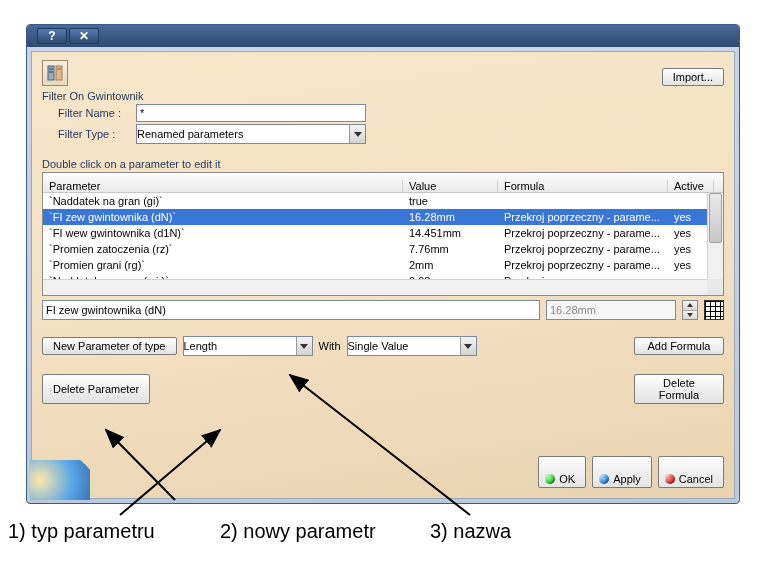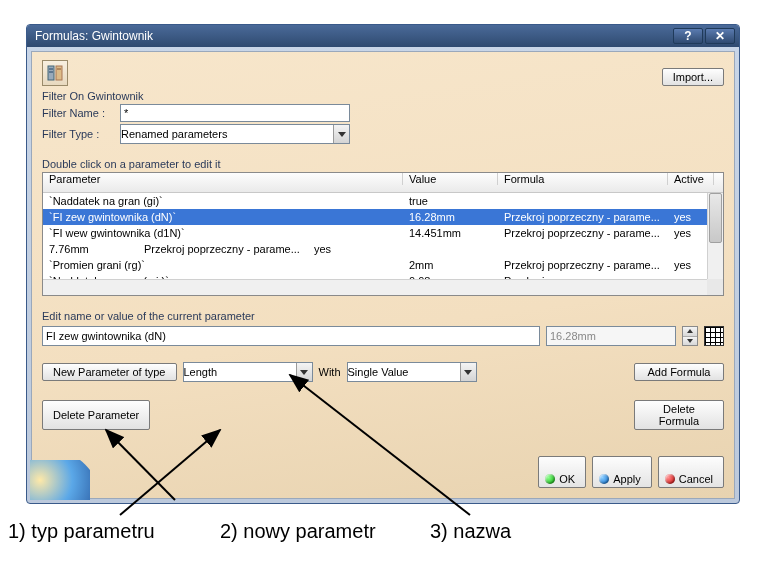--- a/index.html
+++ b/index.html
@@ -64,21 +64,21 @@
   .tool-btn svg { width:16px; height:16px; }
   .btn {
     background: linear-gradient(#fefefe,#e2e2e2);
     border: 1px solid #7a7a7a;
     padding: 2px 10px;
     font-family: inherit; font-size: 11px;
     cursor: pointer;
     border-radius: 2px;
   }
   .section-label { color: #2a3a5a; margin: 4px 0 2px 0; }
-  .filter-row { display: flex; align-items: center; margin: 2px 0; }
+  .filter-row { display: flex; align-items: center; margin: 2px 16px; }
   .filter-row label { width: 78px; color: #2a3a5a; }
   .text-input {
     height: 18px;
     border: 1px solid #7a8a9a;
     background: #fff;
     padding: 0 3px;
     font-family: inherit; font-size: 11px;
   }
   .combo {
     height: 20px;
@@ -103,21 +103,21 @@
     height: 124px;
     position: relative;
     overflow: hidden;
     margin-top: 2px;
   }
   .thead {
     display: flex;
     background: linear-gradient(#fdfdfd,#eaeaea);
     border-bottom: 1px solid #c8c8c8;
     height: 20px;
-    align-items: flex-start;
+    align-items: flex-end;
   }
   .thead .th {
     border-right: 1px solid #d0d0d0;
     padding: 0 6px;
     font-size: 11px;
   }
   .tbody .tr {
     display: flex;
     height: 16px;
     align-items: center;
@@ -218,21 +218,20 @@
     left:-30px; bottom:-50px;
     width:100px;height:100px;border-radius:50%;
     background: radial-gradient(circle at 40% 30%, #ffe9a8 0%, #5ba8e8 35%, #2a5aa0 70%);
   }
 </style>
 </head>
 <body>
 
 <div class="outer-border">
   <div class="titlebar">
-    <span class="title-text">Formulas: Gwintownik</span>
     <div class="win-btn">?</div>
     <div class="win-btn">✕</div>
   </div>
 
   <div class="client">
 
     <div class="toolbar-row">
       <div class="tool-btn">
         <svg viewBox="0 0 16 16">
           <rect x="1" y="1" width="6" height="14" fill="#9ab" stroke="#467"></rect>
@@ -279,20 +278,21 @@
             <div class="td col-formula">Przekroj poprzeczny - parame...</div>
             <div class="td col-active">yes</div>
           </div>
           <div class="tr">
             <div class="td col-param">`FI wew gwintownika (d1N)`</div>
             <div class="td col-value">14.451mm</div>
             <div class="td col-formula">Przekroj poprzeczny - parame...</div>
             <div class="td col-active">yes</div>
           </div>
           <div class="tr">
+            <div class="td col-param">`Promien zatoczenia (rz)`</div>
             <div class="td col-value">7.76mm</div>
             <div class="td col-formula">Przekroj poprzeczny - parame...</div>
             <div class="td col-active">yes</div>
           </div>
           <div class="tr">
             <div class="td col-param">`Promien grani (rg)`</div>
             <div class="td col-value">2mm</div>
             <div class="td col-formula">Przekroj poprzeczny - parame...</div>
             <div class="td col-active">yes</div>
           </div>
@@ -303,21 +303,20 @@
             <div class="td col-active">yes</div>
           </div>
         </div>
       <div class="scrollbar-v">
           <div class="thumb"></div>
         </div>
       <div class="scrollbar-h"></div>
       <div class="scroll-corner"></div>
     </div>
 
-    <div class="edit-label">Edit name or value of the current parameter</div>
     <div class="edit-row">
       <input class="text-input edit-name-input" value="FI zew gwintownika (dN)" style="">
       <input class="text-input edit-value-input" readonly="" value="16.28mm" style="">
       <div class="spinner">
           <div></div>
           <div></div>
         </div>
       <span class="grid-btn"></span>
     </div>
 

